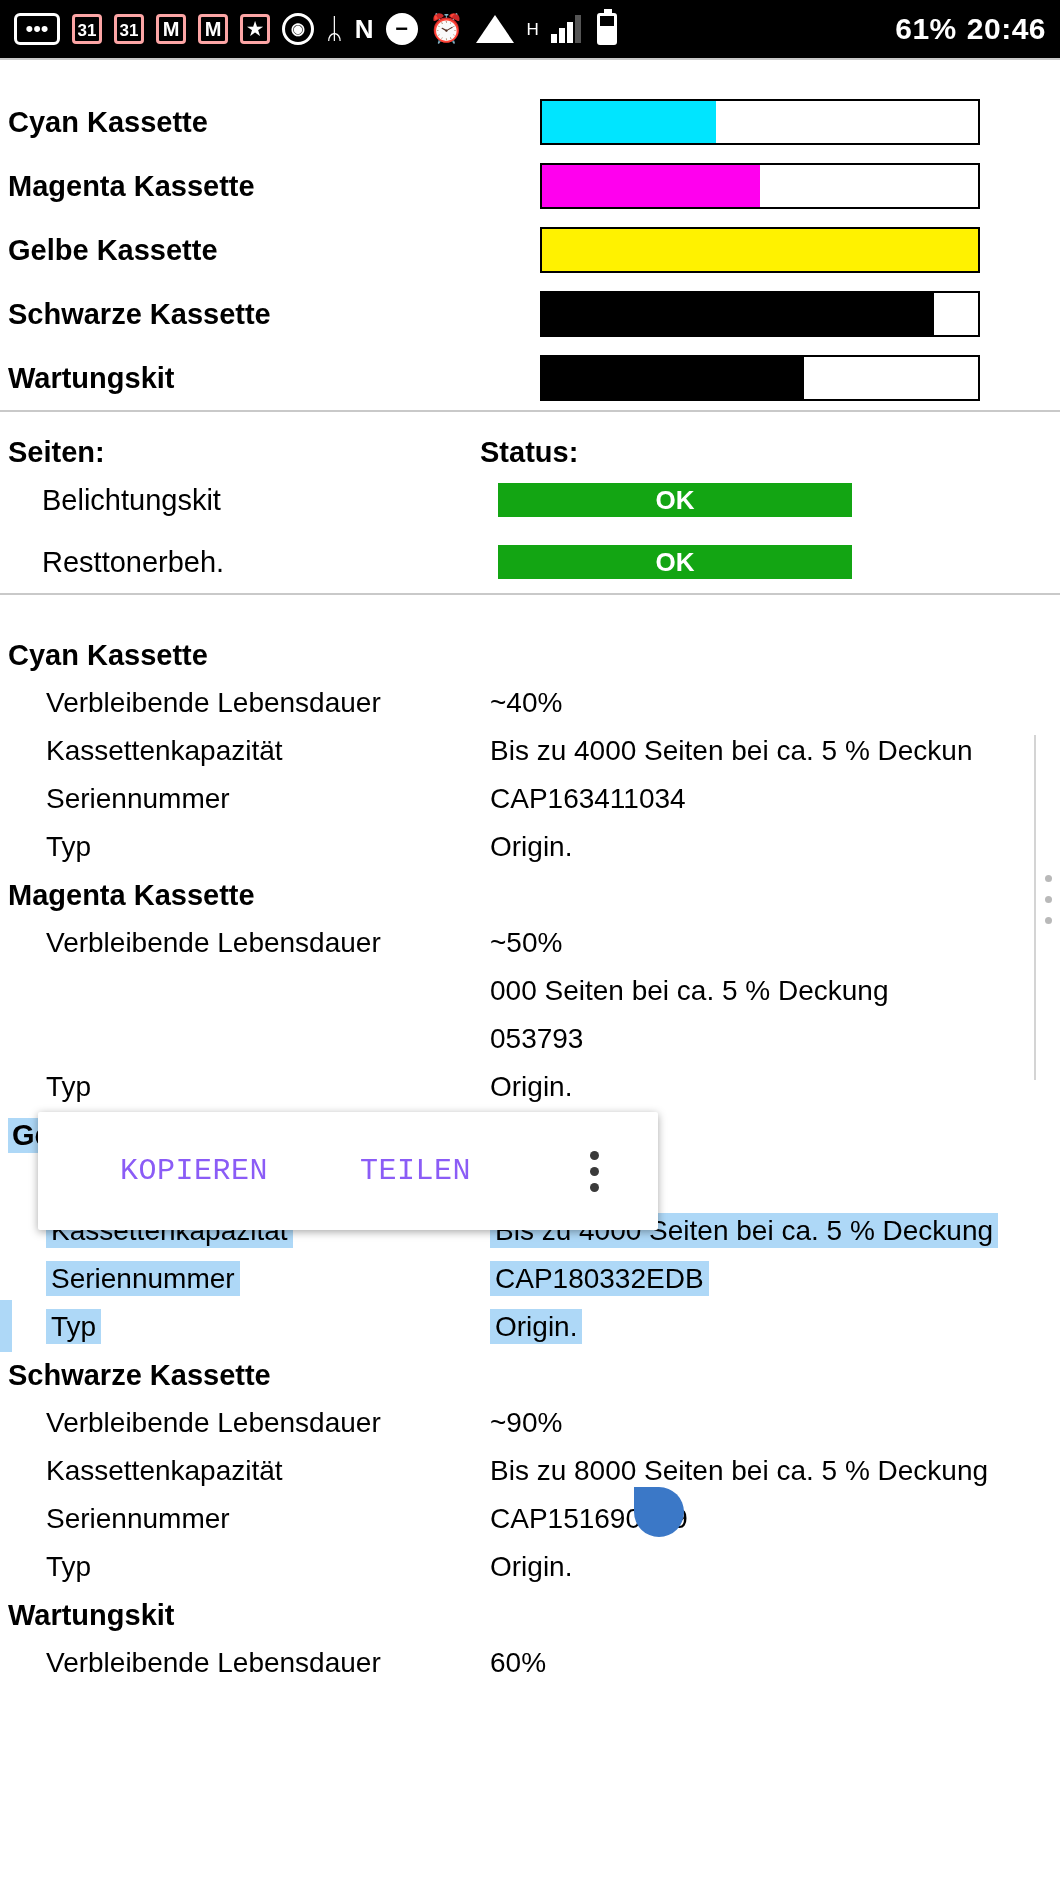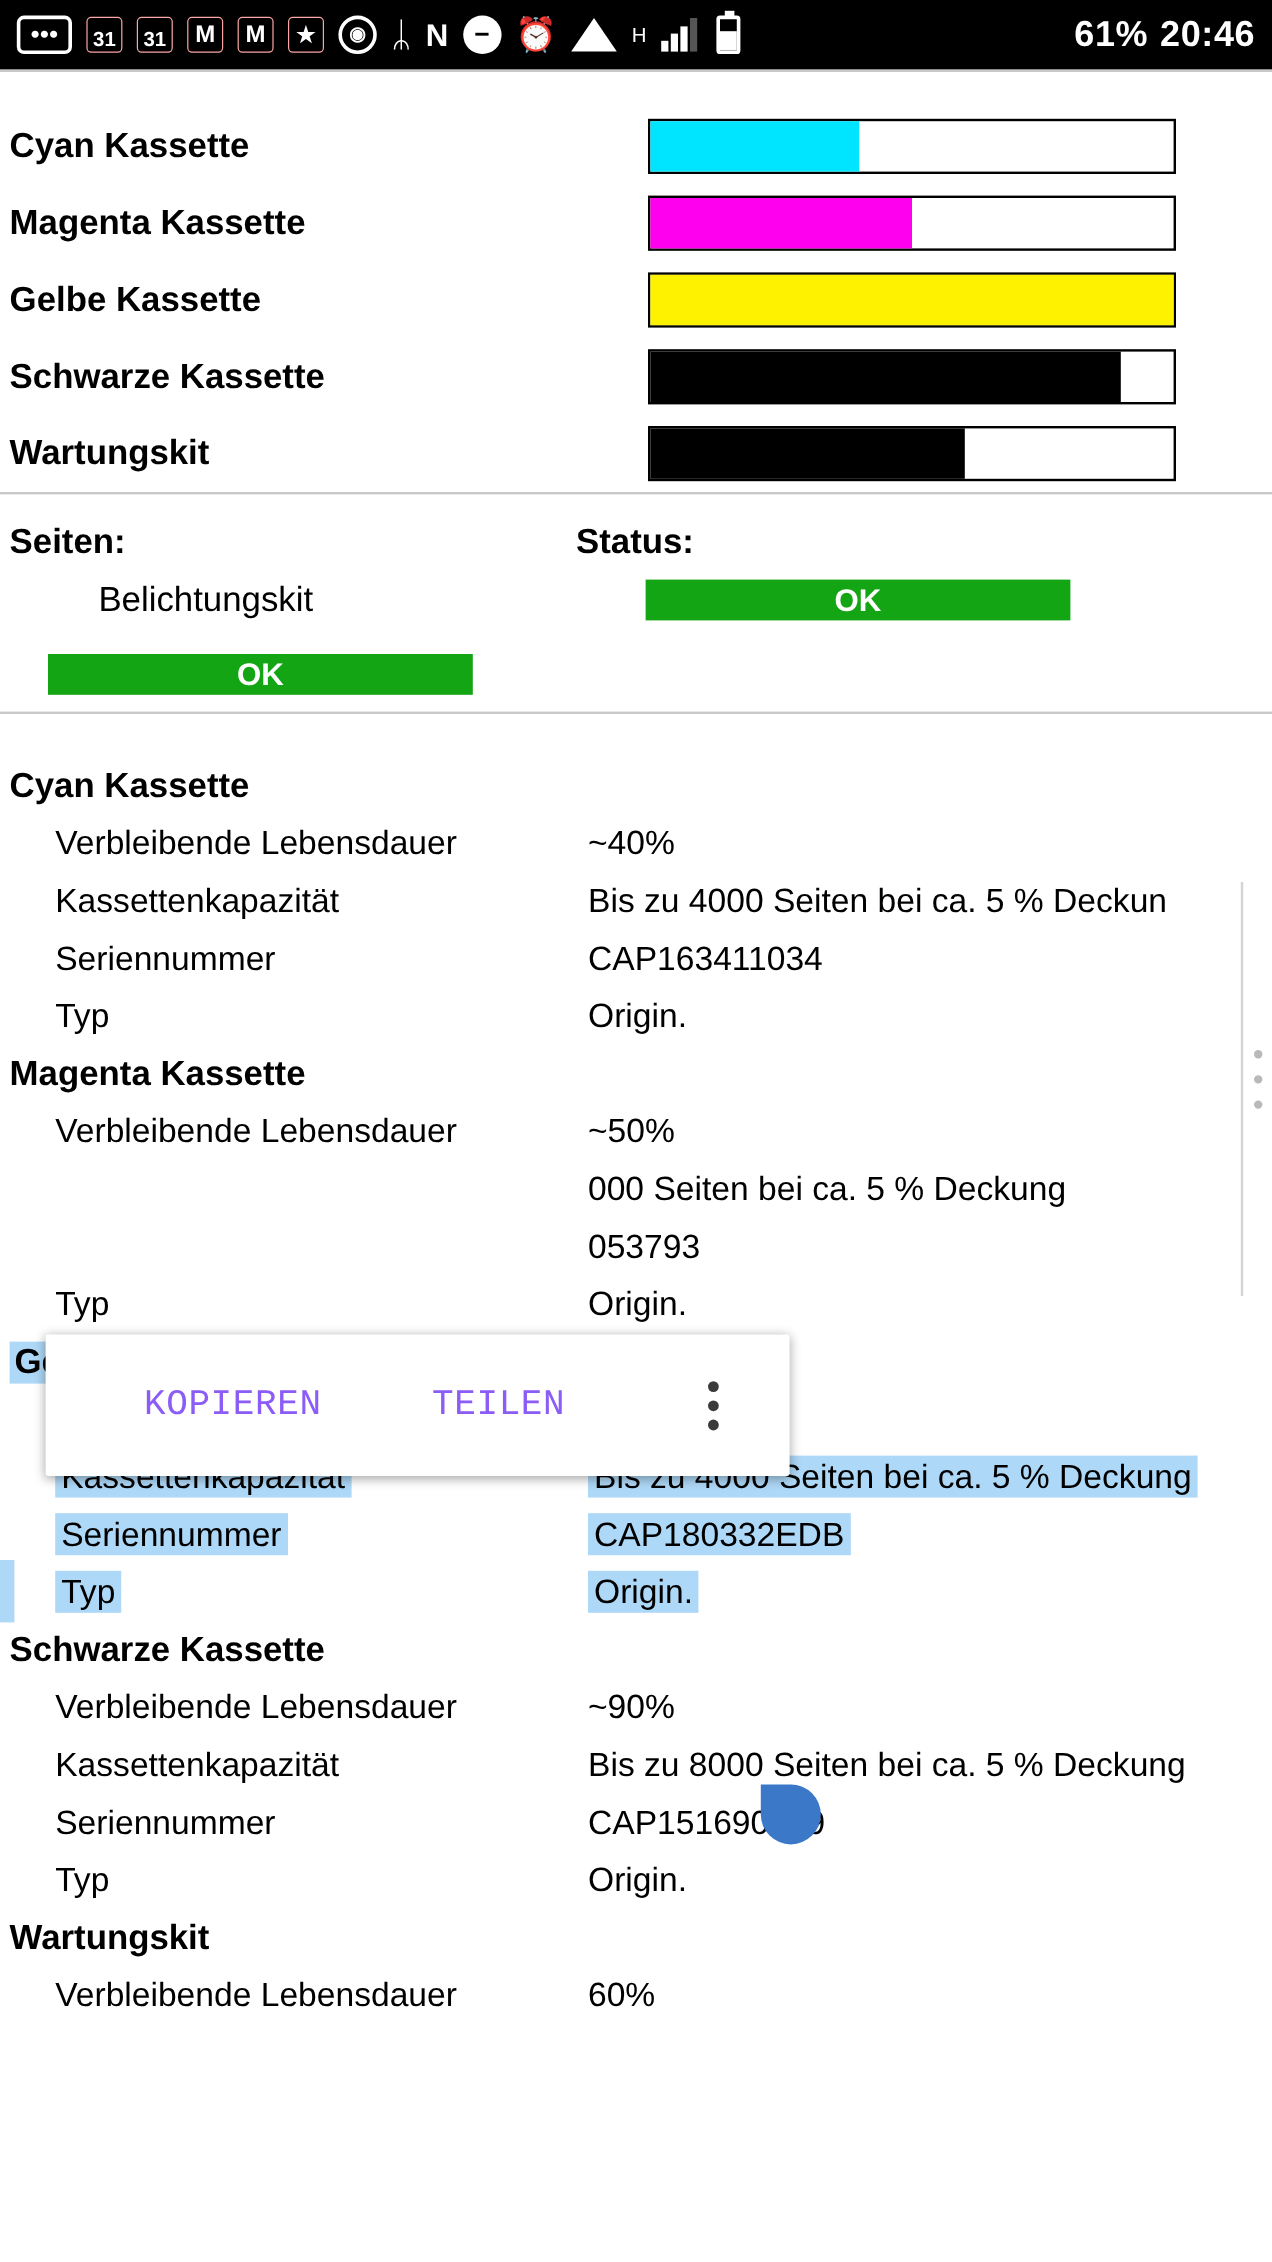--- a/index.html
+++ b/index.html
@@ -42,21 +42,21 @@
   .sb-ico {
     display: inline-flex;
     align-items: center;
     justify-content: center;
     color: #ffffff;
     font-size: 25px;
     line-height: 1;
   }
   .ico-box {
     width: 30px; height: 30px;
-    border: 1px solid #fca5a5;
+    border: 3px solid #fca5a5;
     border-radius: 4px;
     font-size: 17px;
     font-weight: bold;
     display: inline-flex;
     align-items: flex-end;
     justify-content: center;
     padding-bottom: 2px;
   }
   .ico-round {
     width: 32px; height: 32px;
@@ -181,21 +181,20 @@
   }
   .status-head .h-status {
     font-size: 29px;
     font-weight: bold;
     text-align: right;
   }
   .status-row {
     display: flex;
     align-items: center;
     height: 62px;
-    padding-left: 40px;
   }
   .status-label {
     font-size: 29px;
     color: #000;
     padding-left: 42px;
     width: 498px;
   }
   .status-pill {
     width: 354px;
     height: 34px;
@@ -403,20 +402,21 @@
       <div class="h-weitere">Seiten:</div>
       <div class="h-status">Status:</div>
     </div>
 
     <div class="status-row">
       <div class="status-label">Belichtungskit</div>
       <div class="status-pill">OK</div>
     </div>
 
     <div class="status-row">
+      <div class="status-label">Resttonerbeh.</div>
       <div class="status-pill">OK</div>
     </div>
 
     <hr class="rule hr3">
 
     <div class="details">
 
       <div class="det-head">
         <span>Cyan Kassette</span>
       </div>

